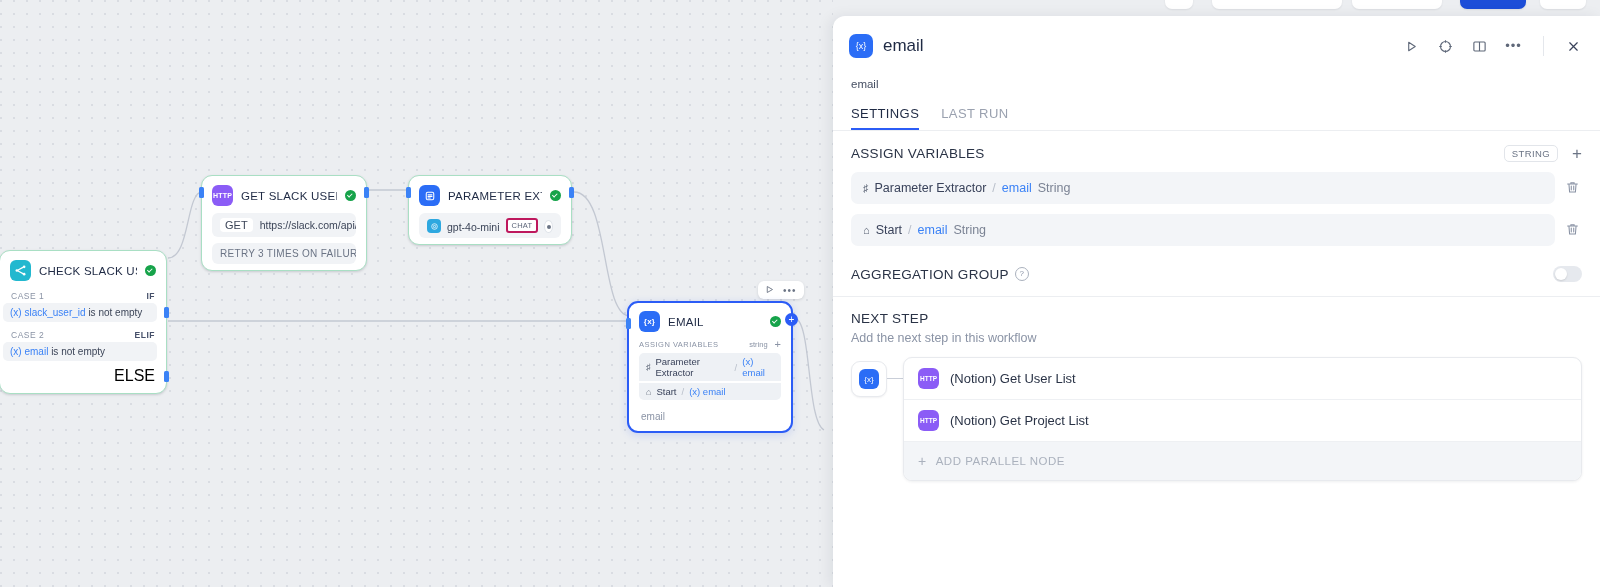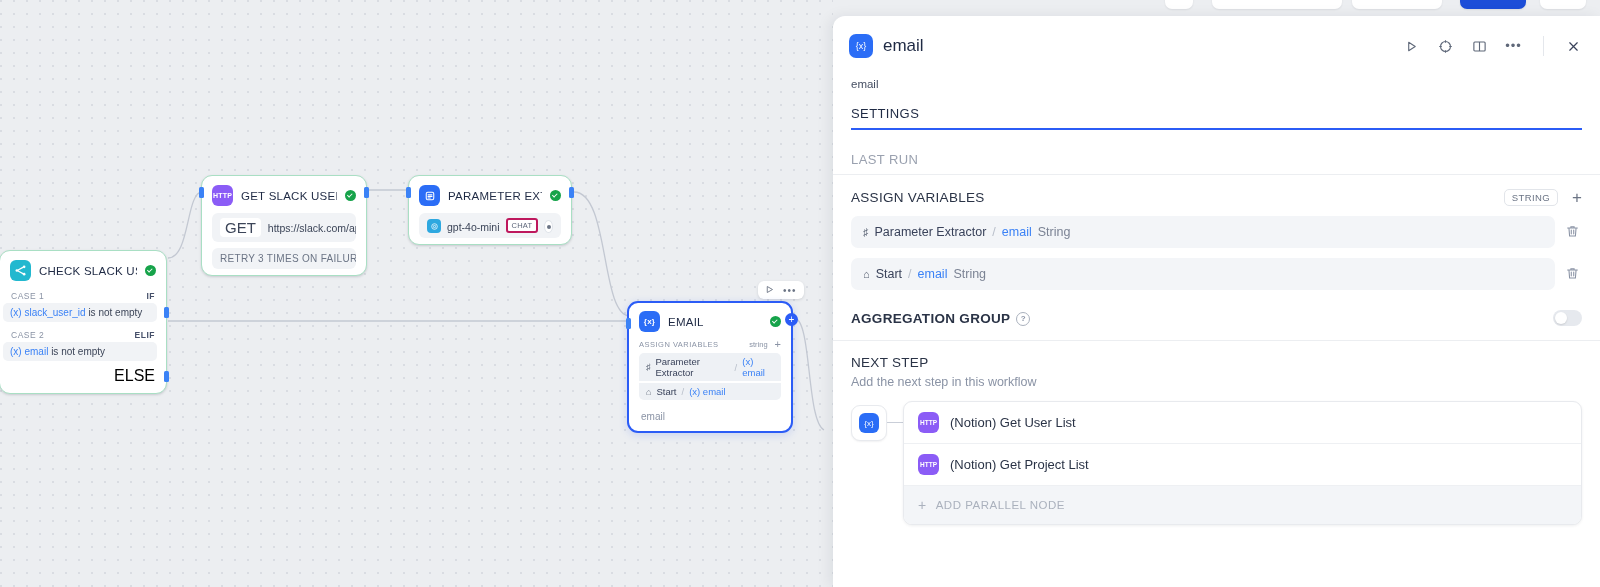--- a/index.html
+++ b/index.html
@@ -43,21 +43,21 @@
   .ntitle { font-size: 11.5px; color: #1f2a44; letter-spacing: .25px; flex: 1 1 auto;
             white-space: nowrap; overflow: hidden; }
   .okdot { width: 11px; height: 11px; border-radius: 50%; background: #16a34a; flex: 0 0 auto;
            display:flex; align-items:center; justify-content:center; }
   .okdot::after { content:""; display:block; width:4px; height:2px; border-left:1.4px solid #fff;
                   border-bottom:1.4px solid #fff; transform: rotate(-45deg) translate(0px,-1px); }
 
   .nrow { margin: 0 10px 6px 10px; background: #f1f3f6; border-radius: 6px;
           padding: 5px 8px; font-size: 10.5px; color: #3c4558;
           display: flex; align-items: center; gap: 7px; white-space: nowrap; overflow: hidden; }
-  .verb { background:#ffffff; border-radius:4px; padding:1px 5px; font-size:15px; color:#3c4558; }
+  .verb { background:#ffffff; border-radius:4px; padding:1px 5px; font-size:11px; color:#3c4558; }
   .nrow .url { color:#3c4558; font-size:10.5px; }
   .nrow.plain { color:#6b7485; font-size:10px; letter-spacing:.3px; }
 
   .caserow { display:flex; justify-content:space-between; padding: 3px 11px 2px 11px;
              font-size: 8.5px; color:#8a93a5; letter-spacing:.5px; }
   .caserow .kw { color:#46506a; font-weight:600; letter-spacing:.5px; font-size:8.5px; }
   .cond { margin: 0 9px 5px 3px; background:#f1f3f6; border-radius:5px; padding:4px 7px;
           font-size:10px; color:#3c4558; }
   .varx { color:#3b82f6; }
   .varname { color:#3b82f6; }
@@ -95,21 +95,21 @@
   .p-badge { width:24px;height:24px;border-radius:7px;background:#2b6df6;color:#fff;
              display:flex;align-items:center;justify-content:center;font-size:9px; }
   .p-title { font-size:17px; color:#1f2a44; flex:1 1 auto; }
   .p-icons { display:flex; align-items:center; gap:17px; color:#5f6879; }
   .ibtn { width:17px;height:17px;display:flex;align-items:center;justify-content:center;cursor:pointer; }
   .p-div { width:1px;height:20px;background:#e4e7ec;margin:0 4px; }
 
   .p-sub { padding: 2px 18px 0 18px; font-size:11.5px; color:#4b5costs; }
   .p-sub { color:#464f63; }
 
-  .tabs { display:flex; gap:22px; padding: 16px 18px 0 18px; flex-direction: column; }
+  .tabs { display:flex; gap:22px; padding: 16px 18px 0 18px; }
   .tab { font-size:13px; letter-spacing:.4px; padding-bottom:7px; color:#9aa1af; cursor:pointer; }
   .tab.active { color:#1f2a44; border-bottom:2.5px solid #2b5cf6; }
   .tabs-line { height:1px; background:#eceef1; margin: 0; }
 
   .sec { padding: 14px 18px 0 18px; }
   .sec-head { display:flex; align-items:center; }
   .sec-title { font-size:13.5px; color:#2a3346; letter-spacing:.3px; flex:1 1 auto; }
   .pillbtn { border:1px solid #e2e5ea; border-radius:5px; font-size:9.5px; color:#6b7485;
              padding:2px 7px; letter-spacing:.4px; }
   .addbtn { font-size:17px; color:#6b7485; margin-left:14px; line-height:1; }
@@ -117,21 +117,21 @@
   .varrow { display:flex; align-items:center; gap:10px; margin-top:10px; }
   .varbox { flex:1 1 auto; background:#f3f5f8; border-radius:7px; padding:9px 12px;
             font-size:12.5px; color:#39425a; display:flex; align-items:center; gap:6px; }
   .sep { color:#b9bfca; }
   .strtag { color:#7b8394; }
   .trash { width:17px;height:17px;color:#8a93a5;flex:0 0 auto;cursor:pointer; }
 
   .agg { display:flex; align-items:center; padding: 20px 18px 14px 18px;
          border-bottom:1px solid #eceef1; }
   .agg-title { font-size:13.5px;color:#2a3346;letter-spacing:.3px;flex:1 1 auto;
-               display:flex;align-items:flex-end;gap:6px;font-weight:bold; }
+               display:flex;align-items:flex-start;gap:6px; }
   .qmark { width:12px;height:12px;border:1px solid #aab1bd;border-radius:50%;
            font-size:8px;color:#8a93a5;display:flex;align-items:center;justify-content:center; }
   .toggle { width:29px;height:16px;border-radius:9px;background:#e6e9ee;position:relative;cursor:pointer; }
   .toggle::after{content:"";position:absolute;left:2px;top:2px;width:12px;height:12px;
                  border-radius:50%;background:#fff;box-shadow:0 1px 2px rgba(0,0,0,.12);}
 
   .ns { padding: 14px 18px 0 18px; }
   .ns-title { font-size:13.5px; color:#2a3346; letter-spacing:.3px; }
   .ns-sub { font-size:12.5px; color:#8a93a5; margin-top:5px; }
 

